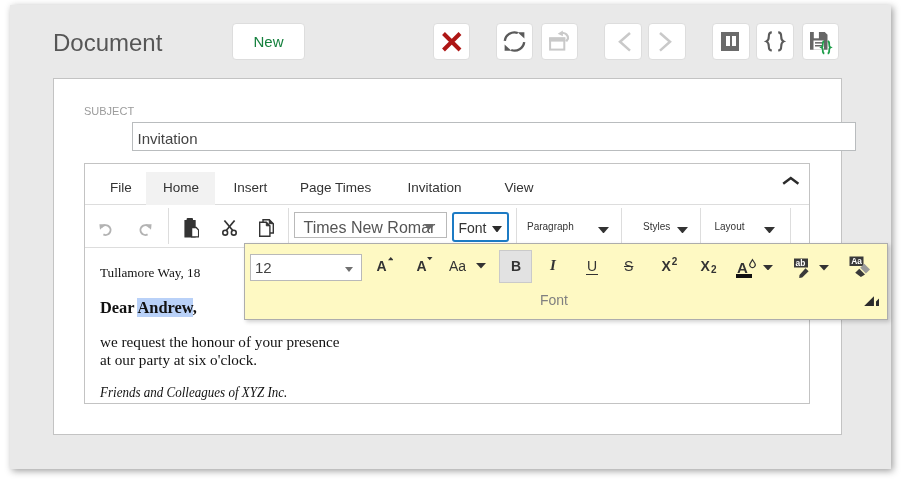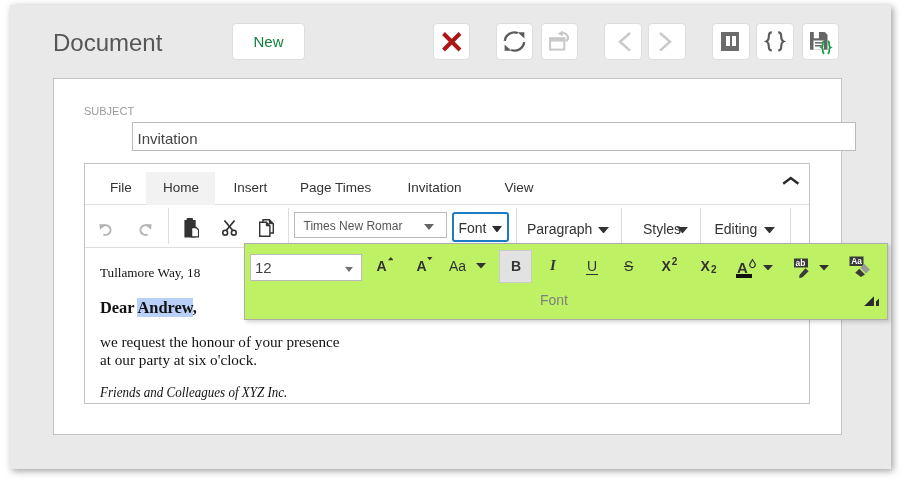--- a/index.html
+++ b/index.html
@@ -14,24 +14,24 @@
 .subject { left:84px; top:105px; font-size:11px; color:#9b9b9b; }
 .input { left:85px; top:122px; width:724px; height:29px; background:#fff; border:1px solid #b9bcbe;margin-left:47px; }
 .input span { position:absolute; left:4.5px; top:7px; font-size:15px; color:#444; }
 .ribbon { left:84px; top:163px; width:726px; height:241px; background:#fff; border:1px solid #c3c3c3; }
 .tabrow { position:absolute; left:0; top:0; width:724px; height:41px; border-bottom:1px solid #ddd; }
 .tab { position:absolute; top:0; height:41px; font-size:13.5px; color:#333; }
 .tab span { position:absolute; top:16.3px; white-space:nowrap; }
 .hometab { position:absolute; left:61px; top:7.5px; width:69px; height:33.5px; background:#f2f2f2; }
 .toolrow { position:absolute; left:0; top:41px; width:724px; height:43px; border-bottom:1px solid #ddd; }
 .sep { position:absolute; top:3px; width:1px; height:36px; background:#ddd; }
-.tbtxt { position:absolute; font-size:14px; color:#333; top:15.8px; white-space:nowrap; }
+.tbtxt { position:absolute; font-size:10px; color:#333; top:15.8px; white-space:nowrap; }
 .combo { position:absolute; background:#fff; border:1px solid #b9b9b9; }
 .docarea { position:absolute; left:0; top:84px; width:724px; height:155px; background:#fff; font-family:"Liberation Serif",serif; color:#111; }
-.popup { left:244px; top:243px; width:644px; height:76.5px; background:#bef264; border:1px solid #adadad; box-shadow:2px 2px 4px rgba(0,0,0,0.18); z-index:50; }
+.popup { left:244px; top:243px; width:644px; height:76.5px; background:#fef9c3; border:1px solid #adadad; box-shadow:2px 2px 4px rgba(0,0,0,0.18); z-index:50; }
 .pbtn { position:absolute; font-size:14px; color:#333; }
 svg { display:block; }
 </style>
 </head>
 <body>
 <div class="stage">
   <div class="abs panel"></div>
   <div class="abs title">Document</div>
 
   <div class="btn" style="left:232px;width:73px;">
@@ -149,21 +149,21 @@
 
       <svg style="position:absolute;left:174px;top:14px;" width="15" height="18" viewBox="0 0 15 18">
         <path d="M4 3.2 L4 0.7 L10.3 0.7 L14.3 4.7 L14.3 14 L11 14" fill="none" stroke="#333" stroke-width="1.4"></path>
         <path d="M10.3 0.7 L10.3 4.7 L14.3 4.7" fill="#333" stroke="#333" stroke-width="1"></path>
         <path d="M0.7 6.7 L0.7 3.2 L7.3 3.2 L10.9 6.8 L10.9 17.3 L0.7 17.3 Z" fill="#fff" stroke="#333" stroke-width="1.4"></path>
         <path d="M7.3 3.2 L7.3 6.8 L10.9 6.8" fill="#333" stroke="#333" stroke-width="1"></path>
       </svg>
       <div class="sep" style="left:203px;"></div>
 
       <div class="combo" style="left:209px;top:7px;width:153px;height:26px;">
-        <span style="position:absolute;left:8.5px;top:5.5px;font-size:12px;color:#555;">Times New Romar</span>
+        <span style="position:absolute;left:8.5px;top:5.5px;font-size:16px;color:#555;">Times New Romar</span>
         <svg style="position:absolute;left:129px;top:10.5px;" width="10" height="6" viewBox="0 0 10 6">
             <path d="M0 0 L10 0 L5 6 Z" fill="#666"></path>
           </svg>
       </div>
 
       <div style="position:absolute;left:367px;top:7px;width:57px;height:30px;border:2px solid #1d7bc4;border-radius:3px;">
         <span style="position:absolute;left:4.5px;top:6px;font-size:14px;color:#333;">Font</span>
         <svg style="position:absolute;left:38px;top:11.5px;" width="10" height="6.7" viewBox="0 0 10 6.7">
             <path d="M0 0 L10 0 L5 6.7 Z" fill="#2b2b2b"></path>
           </svg>
@@ -172,21 +172,21 @@
       <div class="tbtxt" style="left:442px;">Paragraph</div>
       <svg style="position:absolute;left:512.5px;top:21.7px;" width="11" height="6.5" viewBox="0 0 11 6.5">
           <path d="M0 0 L11 0 L5.5 6.5 Z" fill="#333"></path>
         </svg>
       <div class="sep" style="left:536px;"></div>
       <div class="tbtxt" style="left:558px;">Styles</div>
       <svg style="position:absolute;left:591.5px;top:21.7px;" width="11" height="6.5" viewBox="0 0 11 6.5">
           <path d="M0 0 L11 0 L5.5 6.5 Z" fill="#333"></path>
         </svg>
       <div class="sep" style="left:614.5px;"></div>
-      <div class="tbtxt" style="left:629.5px;">Editing</div>
+      <div class="tbtxt" style="left:629.5px;">Layout</div>
       <svg style="position:absolute;left:678.5px;top:21.7px;" width="11" height="6.5" viewBox="0 0 11 6.5">
           <path d="M0 0 L11 0 L5.5 6.5 Z" fill="#333"></path>
         </svg>
       <div class="sep" style="left:705px;"></div>
     </div>
     <div class="docarea">
       <div style="position:absolute;left:15px;top:17.2px;font-size:13.2px;">Tullamore Way, 18</div>
       <div style="position:absolute;left:15px;top:50.4px;font-size:16.4px;font-weight:bold;">Dear <span style="background:#b9d1f8;">Andrew</span>,</div>
       <div style="position:absolute;left:15px;top:85.4px;font-size:15.2px;line-height:17.7px;">we request the honour of your presence<br>at our party at six o'clock.</div>
       <div style="position:absolute;left:15px;top:136.9px;font-size:14px;font-style:italic;transform:scaleX(0.93);transform-origin:0 0;">Friends and Colleagues of XYZ Inc.</div>

